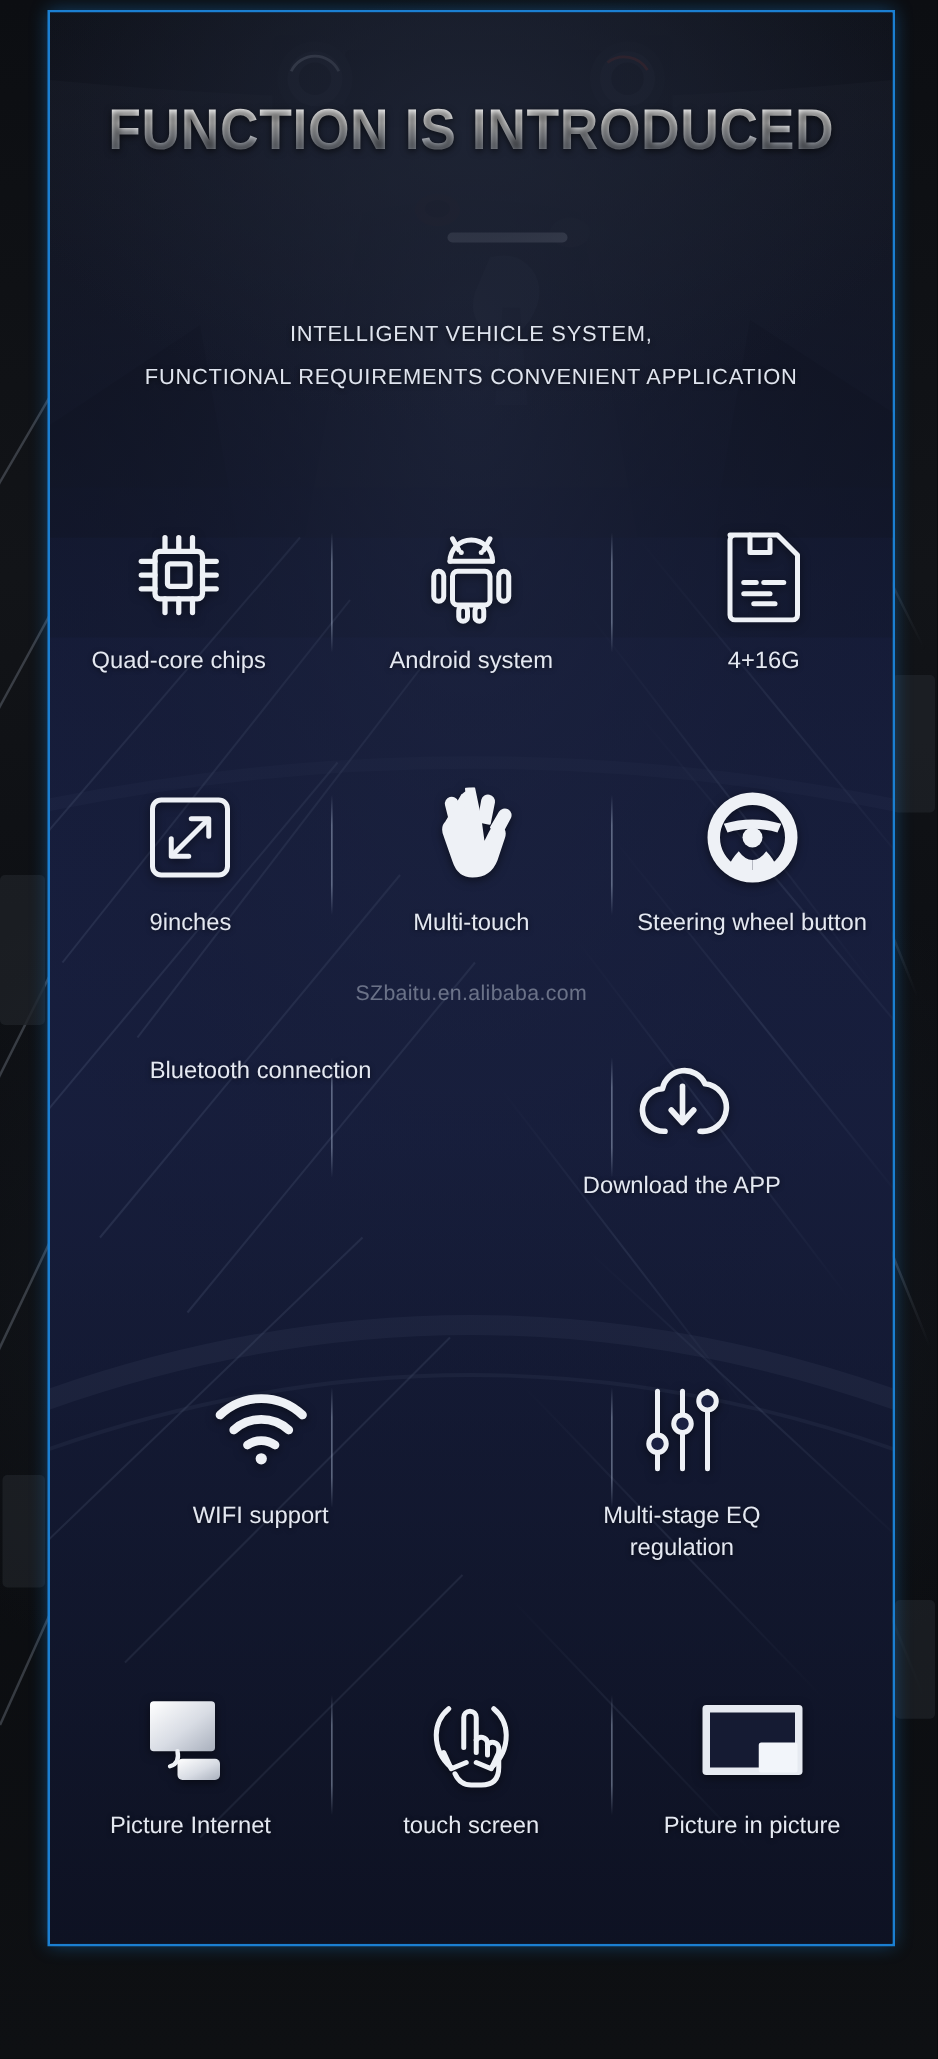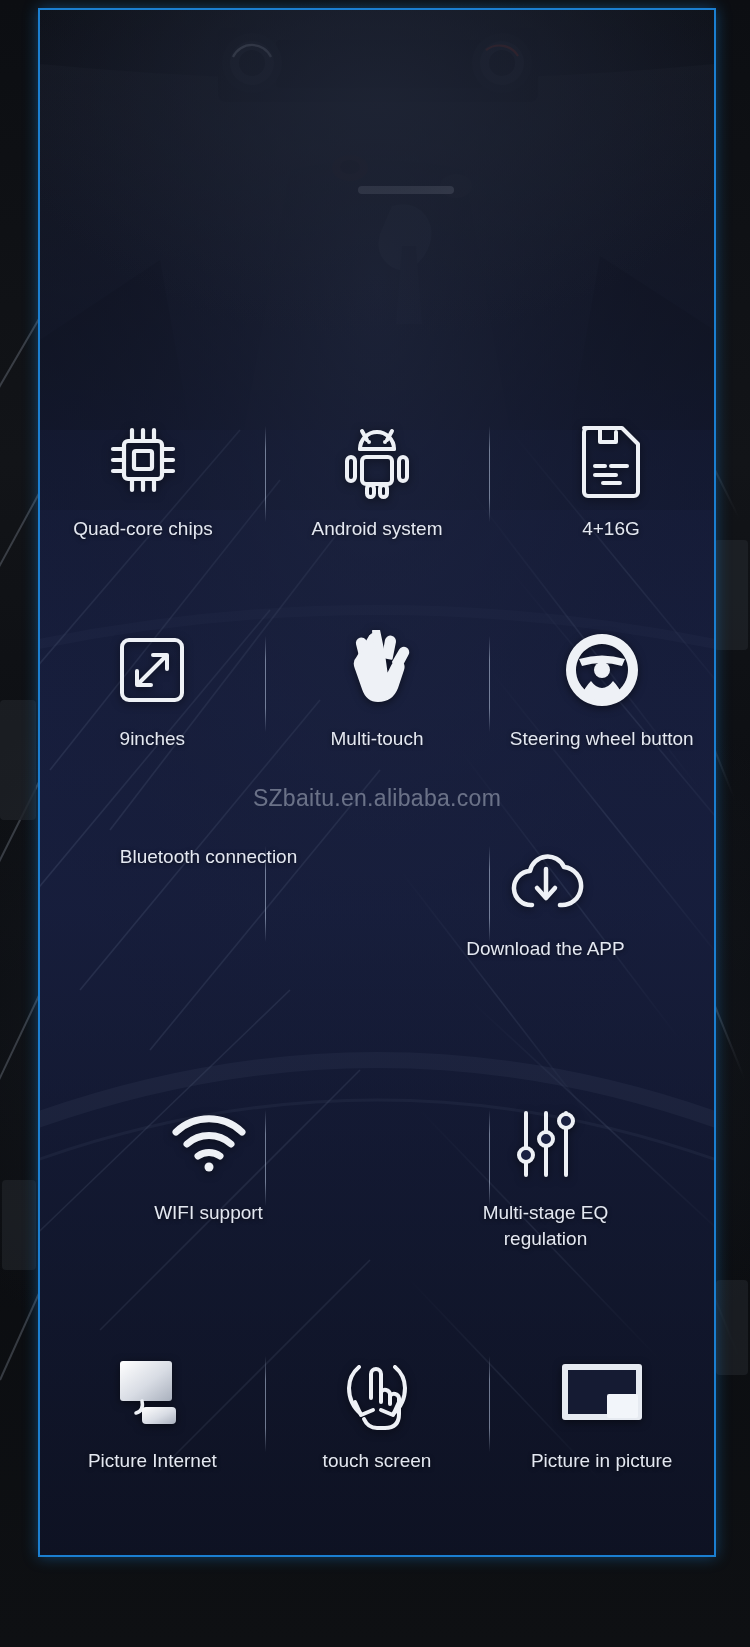--- a/index.html
+++ b/index.html
@@ -93,21 +93,21 @@
   }
   .caption{
     margin-top:10px;text-align:center;color:#e4e8f1;
     font-size:19px;font-weight:300;line-height:26px;
     text-shadow:0 1px 4px rgba(0,0,0,.55);white-space:pre-line;
   }
 
   
   .watermark{
     position:absolute;left:0;right:0;top:775px;text-align:center;
-    font-size:23px;color:rgba(222,228,240,.42);letter-spacing:.3px;font-weight:300;
+    font-size:17px;color:rgba(222,228,240,.42);letter-spacing:.3px;font-weight:300;
     pointer-events:none;
   }
 </style>
 </head>
 <body>
 
 <div class="screen">
 
   <div class="road-backdrop">
     <svg class="road-streaks" width="750" height="1647" viewBox="0 0 750 1647">
@@ -224,20 +224,27 @@
         <g fill="none" stroke="#8ea0c2" stroke-opacity=".18">
           <path d="M-30 1120 Q337 980 704 1120" stroke-width="16"></path>
           <path d="M-30 1160 Q337 1020 704 1160" stroke-width="3"></path>
           <path d="M-30 640 Q337 560 704 640" stroke-width="10" stroke-opacity=".10"></path>
         </g>
         <rect x="0" y="0" width="674" height="1545" fill="url(#glow)"></rect>
       </svg>
     </div>
     <div class="panel-tint"></div>
 
+    <div class="header">
+      <div class="title">FUNCTION IS INTRODUCED</div>
+      <div class="subtitle">
+        <div>INTELLIGENT VEHICLE SYSTEM,</div>
+        <div>FUNCTIONAL REQUIREMENTS CONVENIENT APPLICATION</div>
+      </div>
+    </div>
 
     <div class="grid">
 
       <div class="row" style="height:210px;gap:28px;">
         <div class="divider" style="left:33.33%;"></div>
         <div class="divider" style="left:66.66%;"></div>
 
         <div class="cell">
           <div class="icon-box">
             <svg width="78" height="78" viewBox="0 0 78 78" fill="none" stroke="#eef1f6" stroke-width="4.2" stroke-linecap="round">

